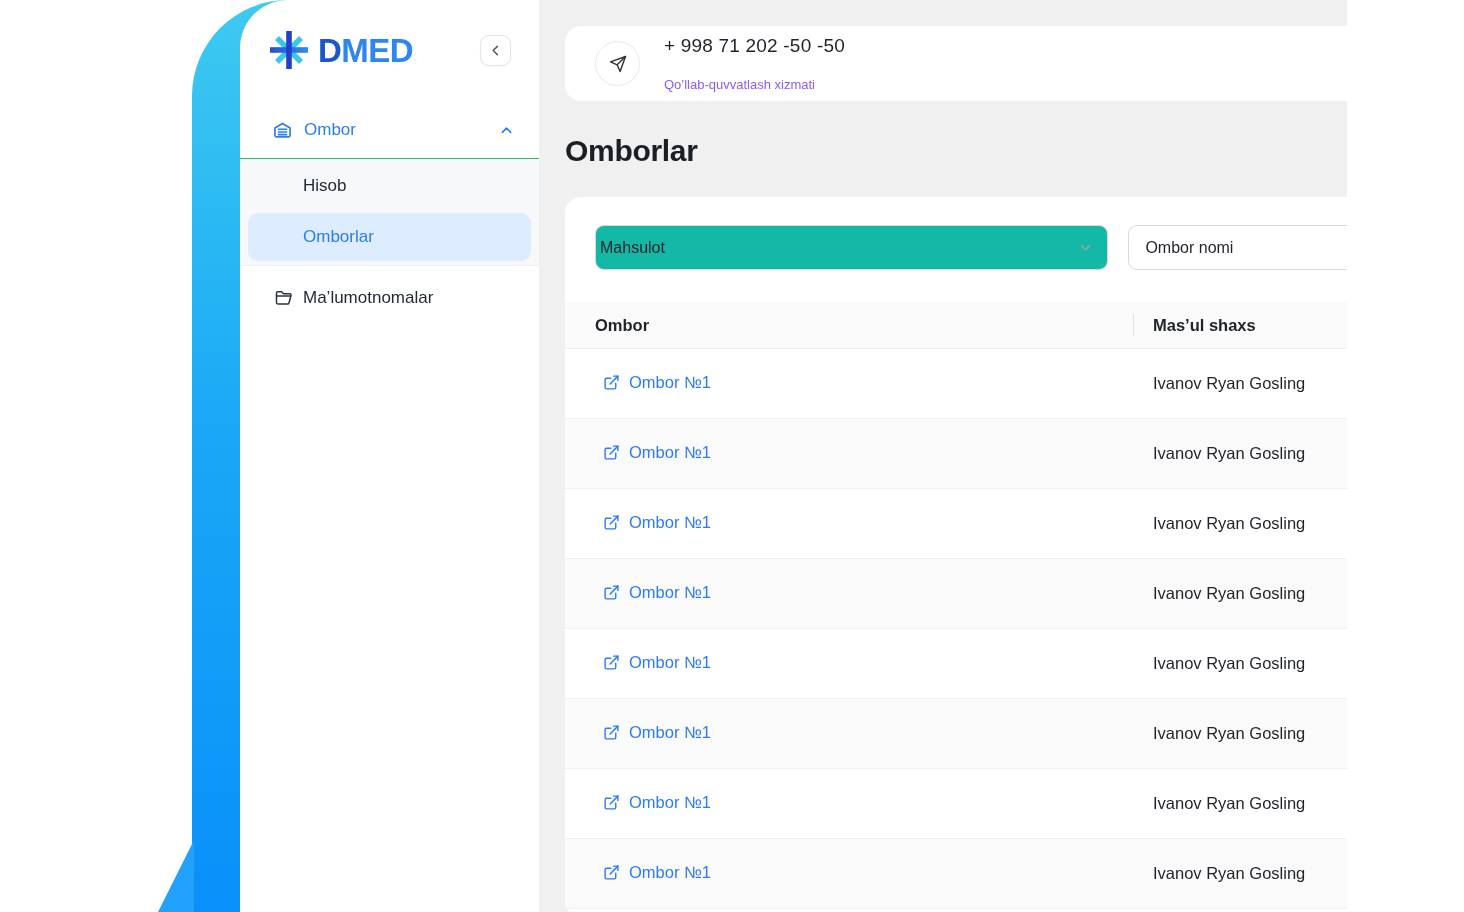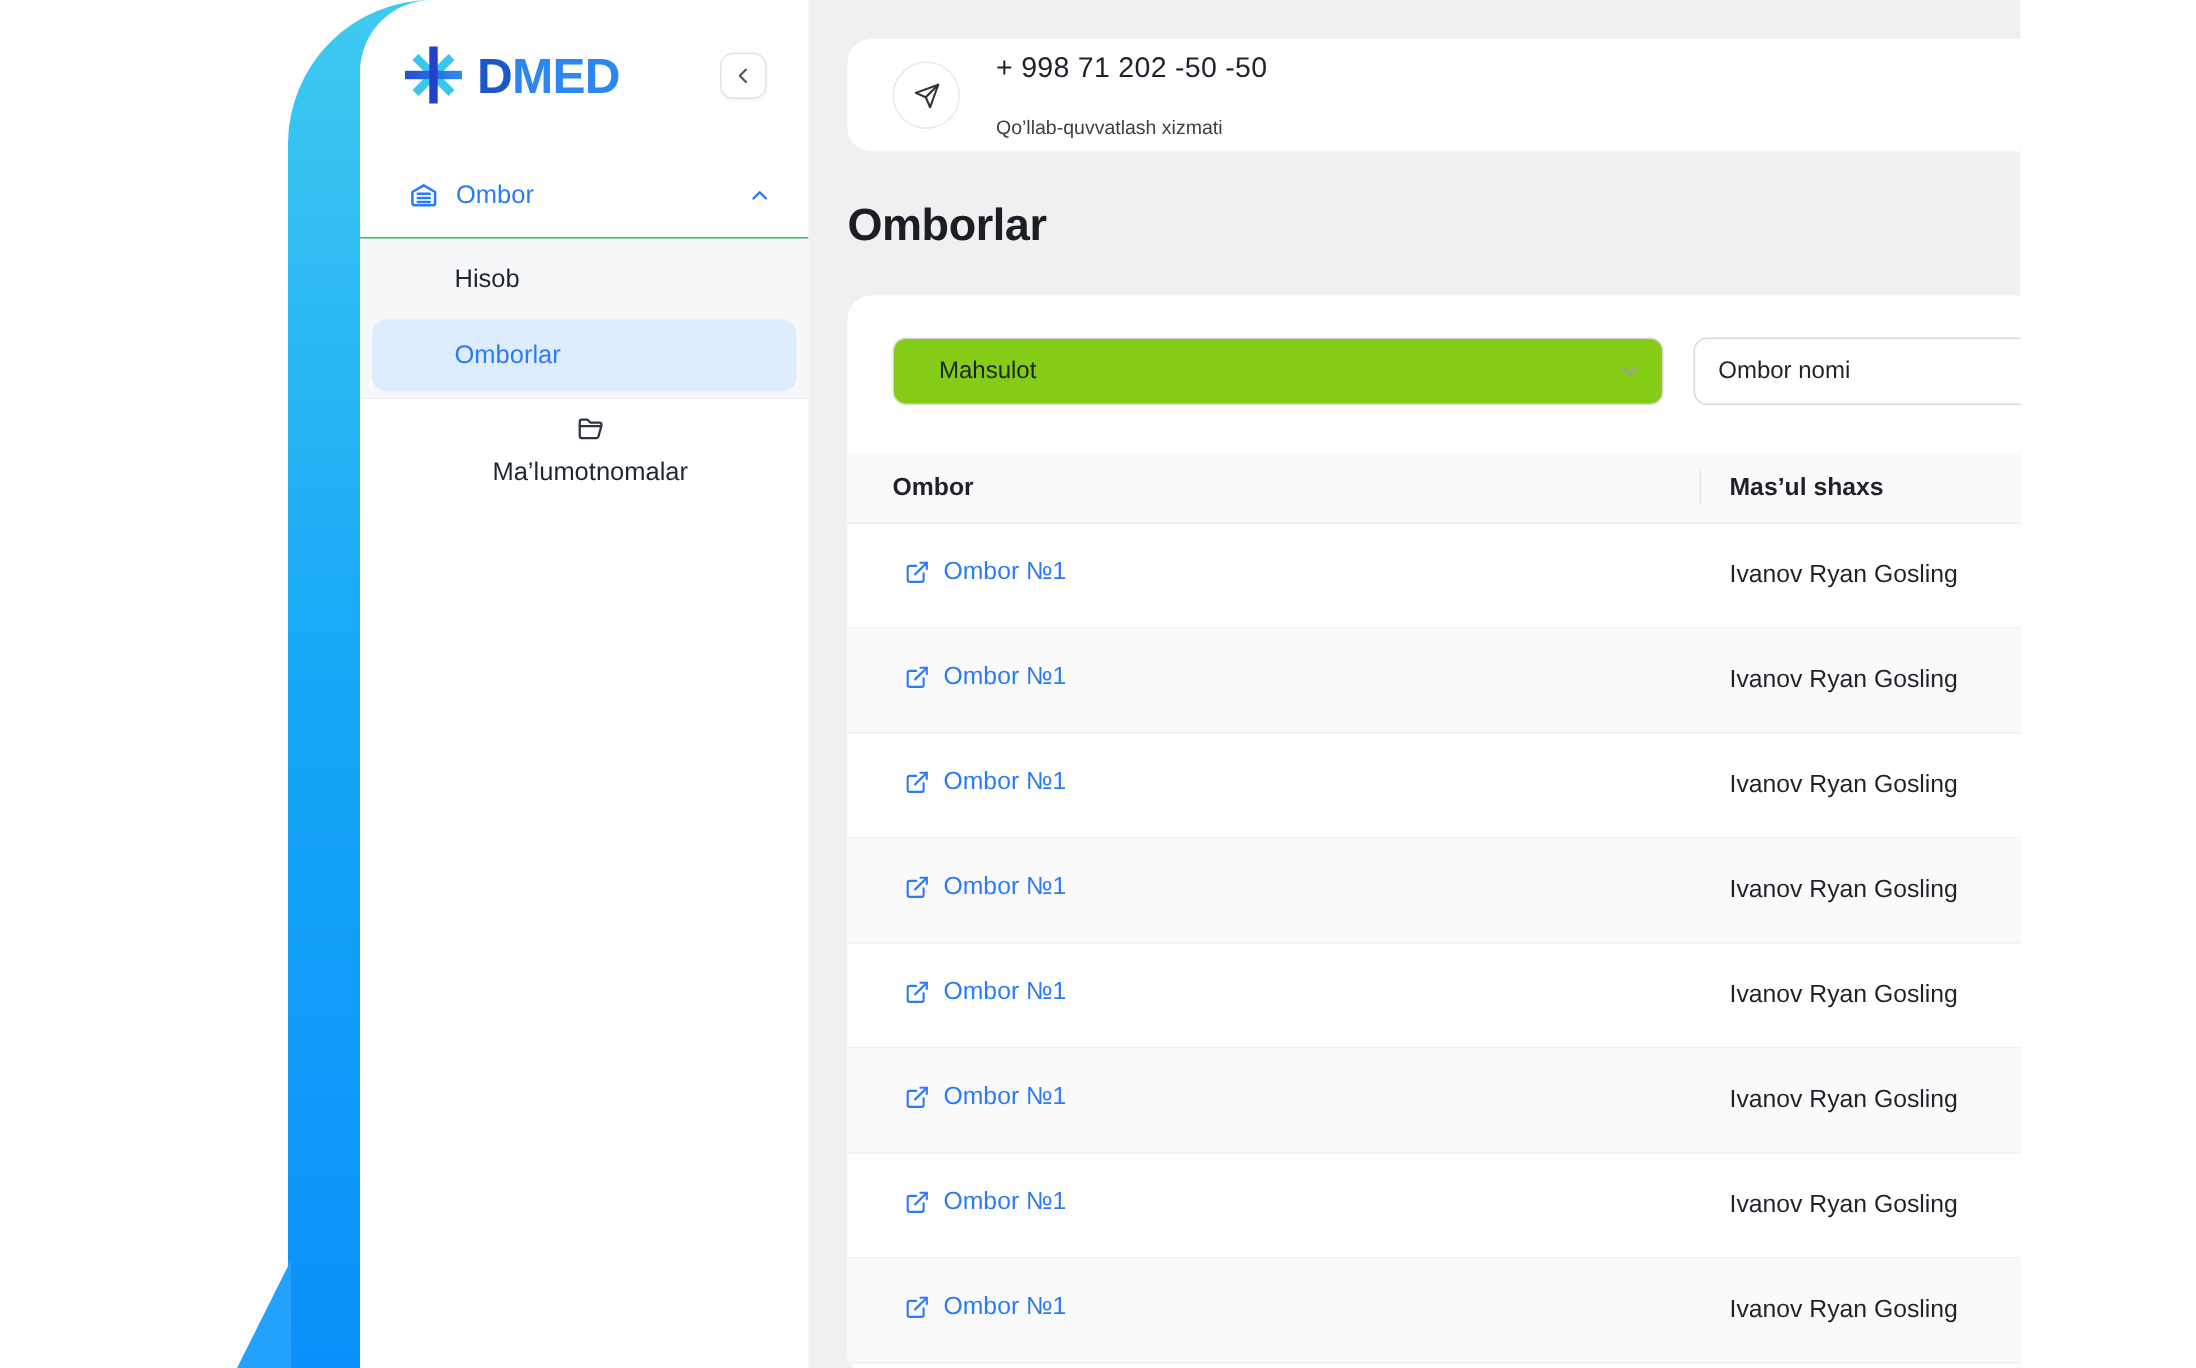--- a/index.html
+++ b/index.html
@@ -29,40 +29,40 @@
   .menu-item { height:44px; margin-top:26px; padding:0 26px 0 32px;
     display:flex; align-items:center; gap:11px; font-size:17px; color:#2c7bf6; cursor:pointer; }
   .menu-item .spacer { flex:1; }
   .submenu { margin-top:6px; background:#f7f8fa; border-top:1px solid #22c55e;
     border-bottom:1px solid #f0f1f3; padding-bottom:4px; }
   .submenu-item { height:54px; display:flex; align-items:center; padding-left:63px;
     font-size:17px; color:#1f2733; cursor:pointer; }
   .submenu-item.active { height:48px; margin:0 8px; padding-left:55px;
     background:#deecff; border-radius:10px; color:#2c7bf6; }
   .menu-item2 { height:44px; margin-top:10px; padding:0 26px 0 34px;
-    display:flex; align-items:center; gap:9px; font-size:17px; color:#1f2733; cursor:pointer;flex-direction:column; }
+    display:flex; align-items:center; gap:9px; font-size:17px; color:#1f2733; cursor:pointer; }
 
   
   .main { position:absolute; left:539px; top:0; width:808px; height:912px;
     background:#f0f0f1; overflow:hidden; }
   .support-card { position:relative; margin:26px 0 0 26px; width:960px; height:75px;
     background:#ffffff; border-radius:16px; display:flex; align-items:center; padding-left:30px; }
   .support-icon-circle { width:45px; height:45px; border:1px solid #e9e9eb; border-radius:50%;
     display:flex; align-items:center; justify-content:center; }
   .support-text { margin-left:24px; }
   .support-phone { font-size:19px; font-weight:500; color:#1f2329; letter-spacing:.2px; }
-  .support-caption { margin-top:20px; font-size:13px; color:#404040; }
+  .support-caption { margin-top:20px; font-size:13px; color:#8b5cf6; }
   .page-title { margin:33px 0 0 26px; font-size:30px; font-weight:700; color:#1b1f25;
     letter-spacing:-.3px; }
   .content-card { margin:29px 0 0 26px; width:960px; height:720px;
     background:#ffffff; border-radius:16px; padding-top:28px; }
   .filters { display:flex; gap:20px; padding-left:30px; }
   .select-box { width:518px; height:45px; border:1px solid #d9d9d9; border-radius:9px;
-    background:#84cc16; display:flex; align-items:center; justify-content:space-between;
-    padding:0 15px 0 30px; font-size:16px; color:#1f2329; cursor:pointer; }
+    background:#14b8a6; display:flex; align-items:center; justify-content:space-between;
+    padding:0 15px 0 4px; font-size:16px; color:#1f2329; cursor:pointer; }
   .input-box { width:400px; height:45px; border:1px solid #d9d9d9; border-radius:9px;
     background:#fff; padding:0 16px; font-size:16px; color:#1f2329; outline:none;
     font-family:"Liberation Sans","DejaVu Sans",sans-serif; }
   .table { margin-top:32px; }
   .thead { height:47px; background:#fafafa; display:flex; align-items:center;
     border-bottom:1px solid #ececec; font-size:16.5px; font-weight:700; color:#1f2329; }
   .th1 { width:568px; padding-left:30px; position:relative; }
   .th2 { flex:1; padding-left:20px; position:relative; }
   .th-sep { position:absolute; left:0; top:50%; transform:translateY(-50%);
     width:1px; height:22px; background:#e1e1e1; }

